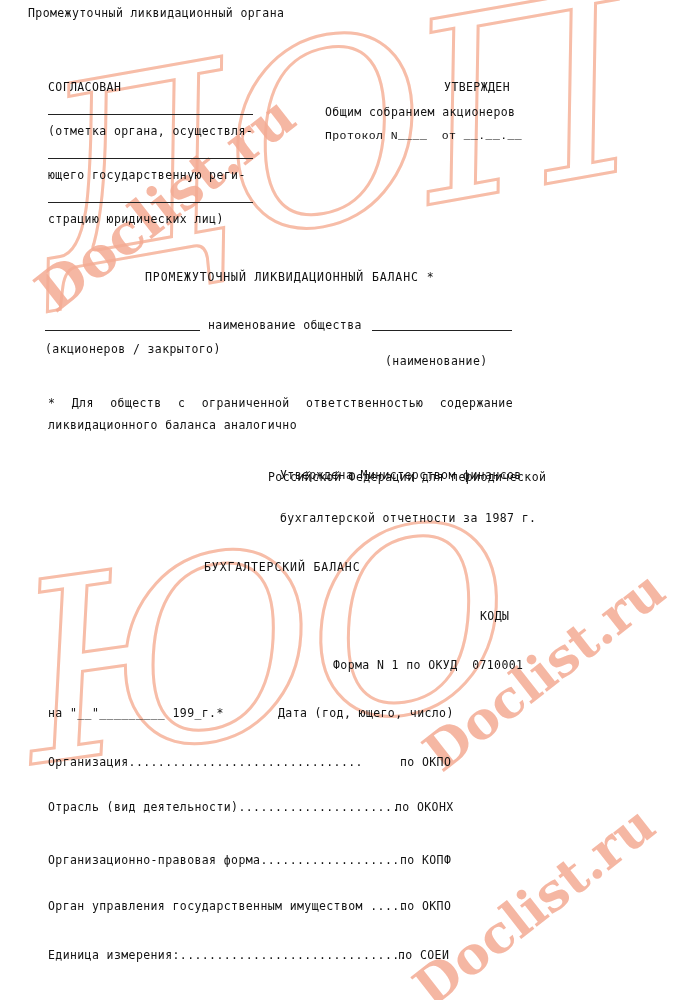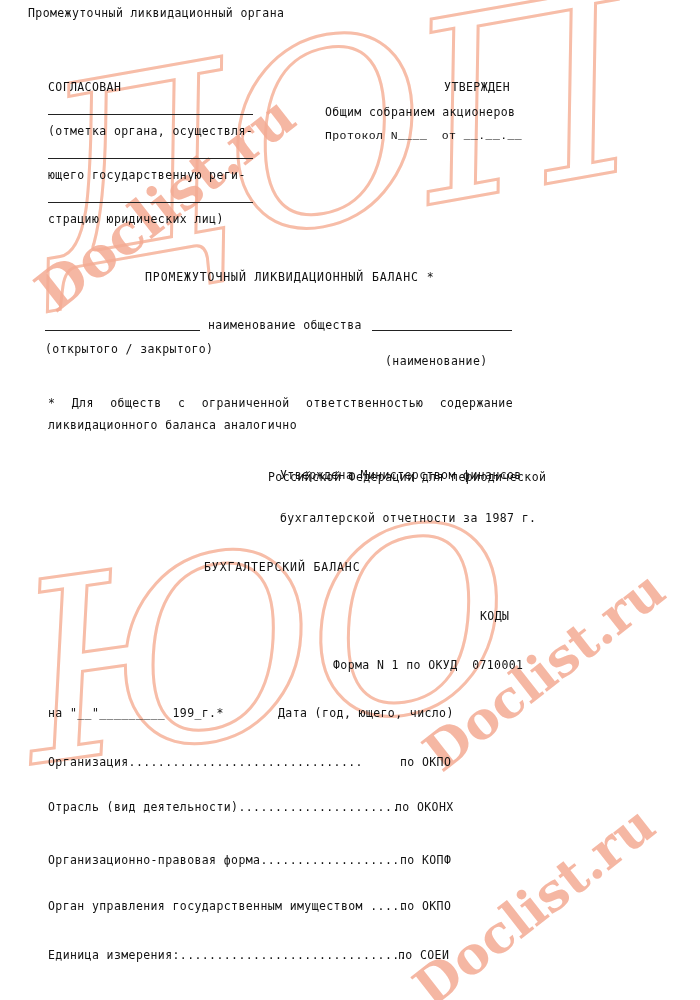--- a/index.html
+++ b/index.html
@@ -136,21 +136,21 @@
 
   <div class="line" style="left:48px; top:202px; width:205px;"></div>
   <div class="abs" style="left:48px; top:214px;">страцию юридических лиц)</div>
 
   <div class="abs" style="left:145px; top:272px; letter-spacing:0.9px;">ПРОМЕЖУТОЧНЫЙ ЛИКВИДАЦИОННЫЙ БАЛАНС *</div>
 
   <div class="line" style="left:45px; top:330px; width:155px;"></div>
   <div class="abs" style="left:208px; top:320px;">наименование общества</div>
   <div class="line" style="left:372px; top:330px; width:140px;"></div>
 
-  <div class="abs" style="left:45px; top:344px;">(открытого / закрытого)</div>
+  <div class="abs" style="left:45px; top:344px;">(акционеров / закрытого)</div>
   <div class="abs" style="left:385px; top:356px;">(наименование)</div>
 
   <div class="just" style="left:48px; top:392px; width:465px; text-align:justify;">* Для обществ с ограниченной ответственностью содержание ликвидационного баланса аналогично</div>
 
   <div class="abs" style="left:280px; top:470px;">Утверждена Министерством финансов</div>
   <div class="abs" style="left:268px; top:472px;">Российской Федерации для периодической</div>
   <div class="abs" style="left:280px; top:513px;">бухгалтерской отчетности за 1987 г.</div>
 
   <div class="abs" style="left:204px; top:562px; letter-spacing:0.9px;">БУХГАЛТЕРСКИЙ БАЛАНС</div>
 

